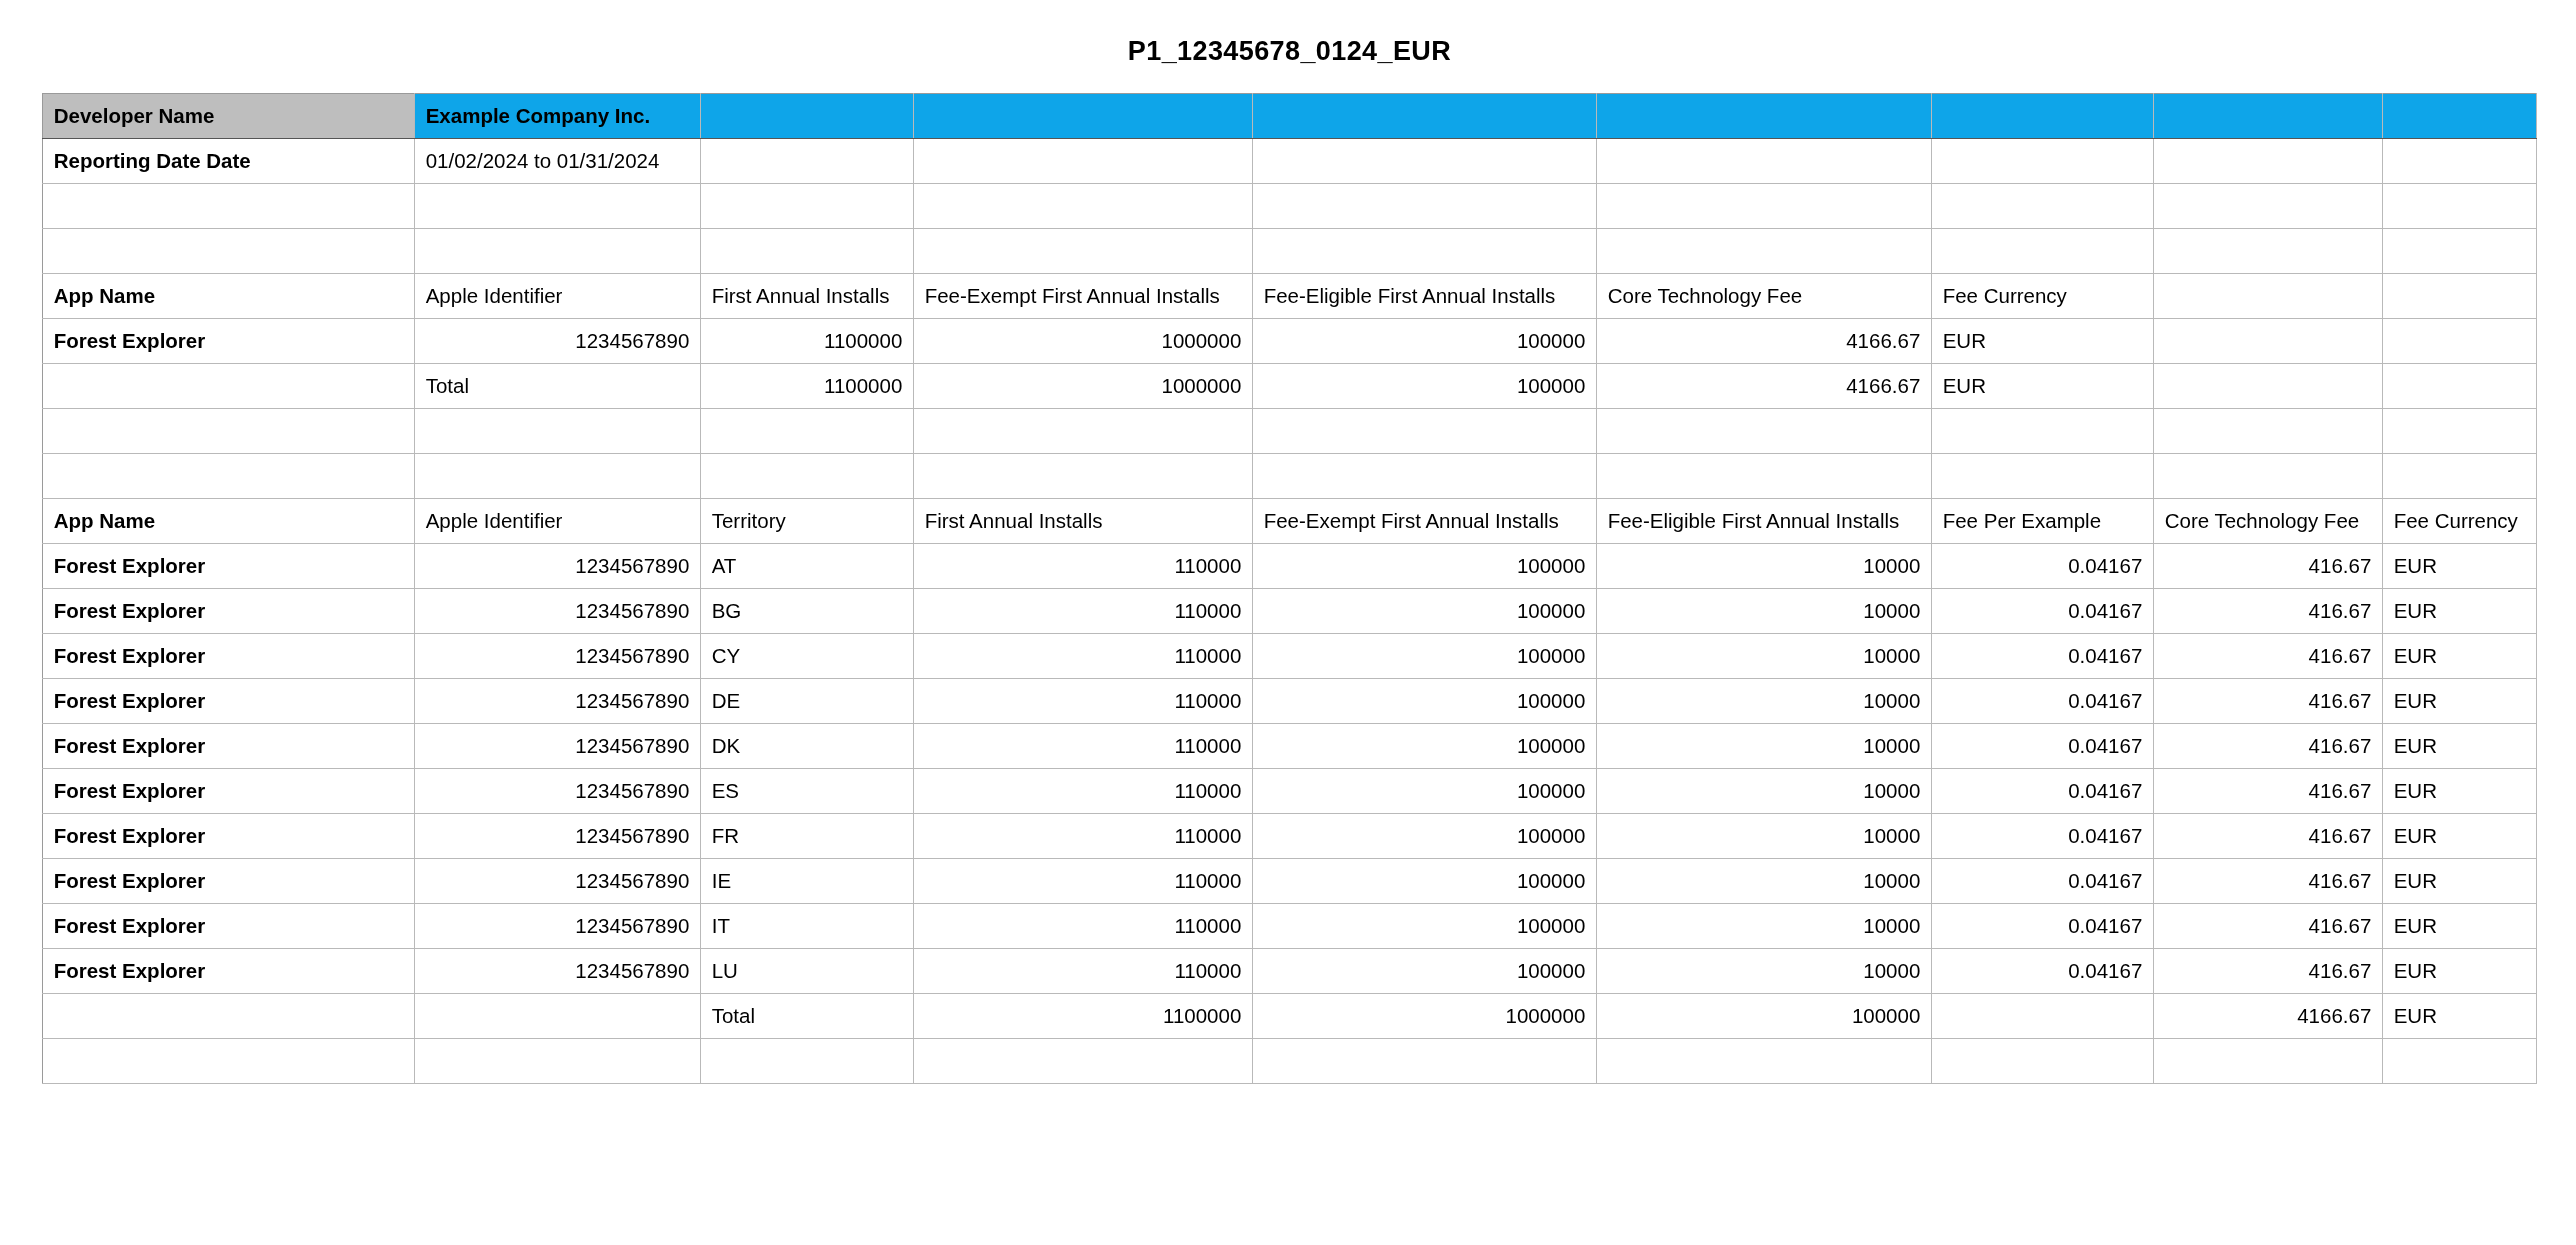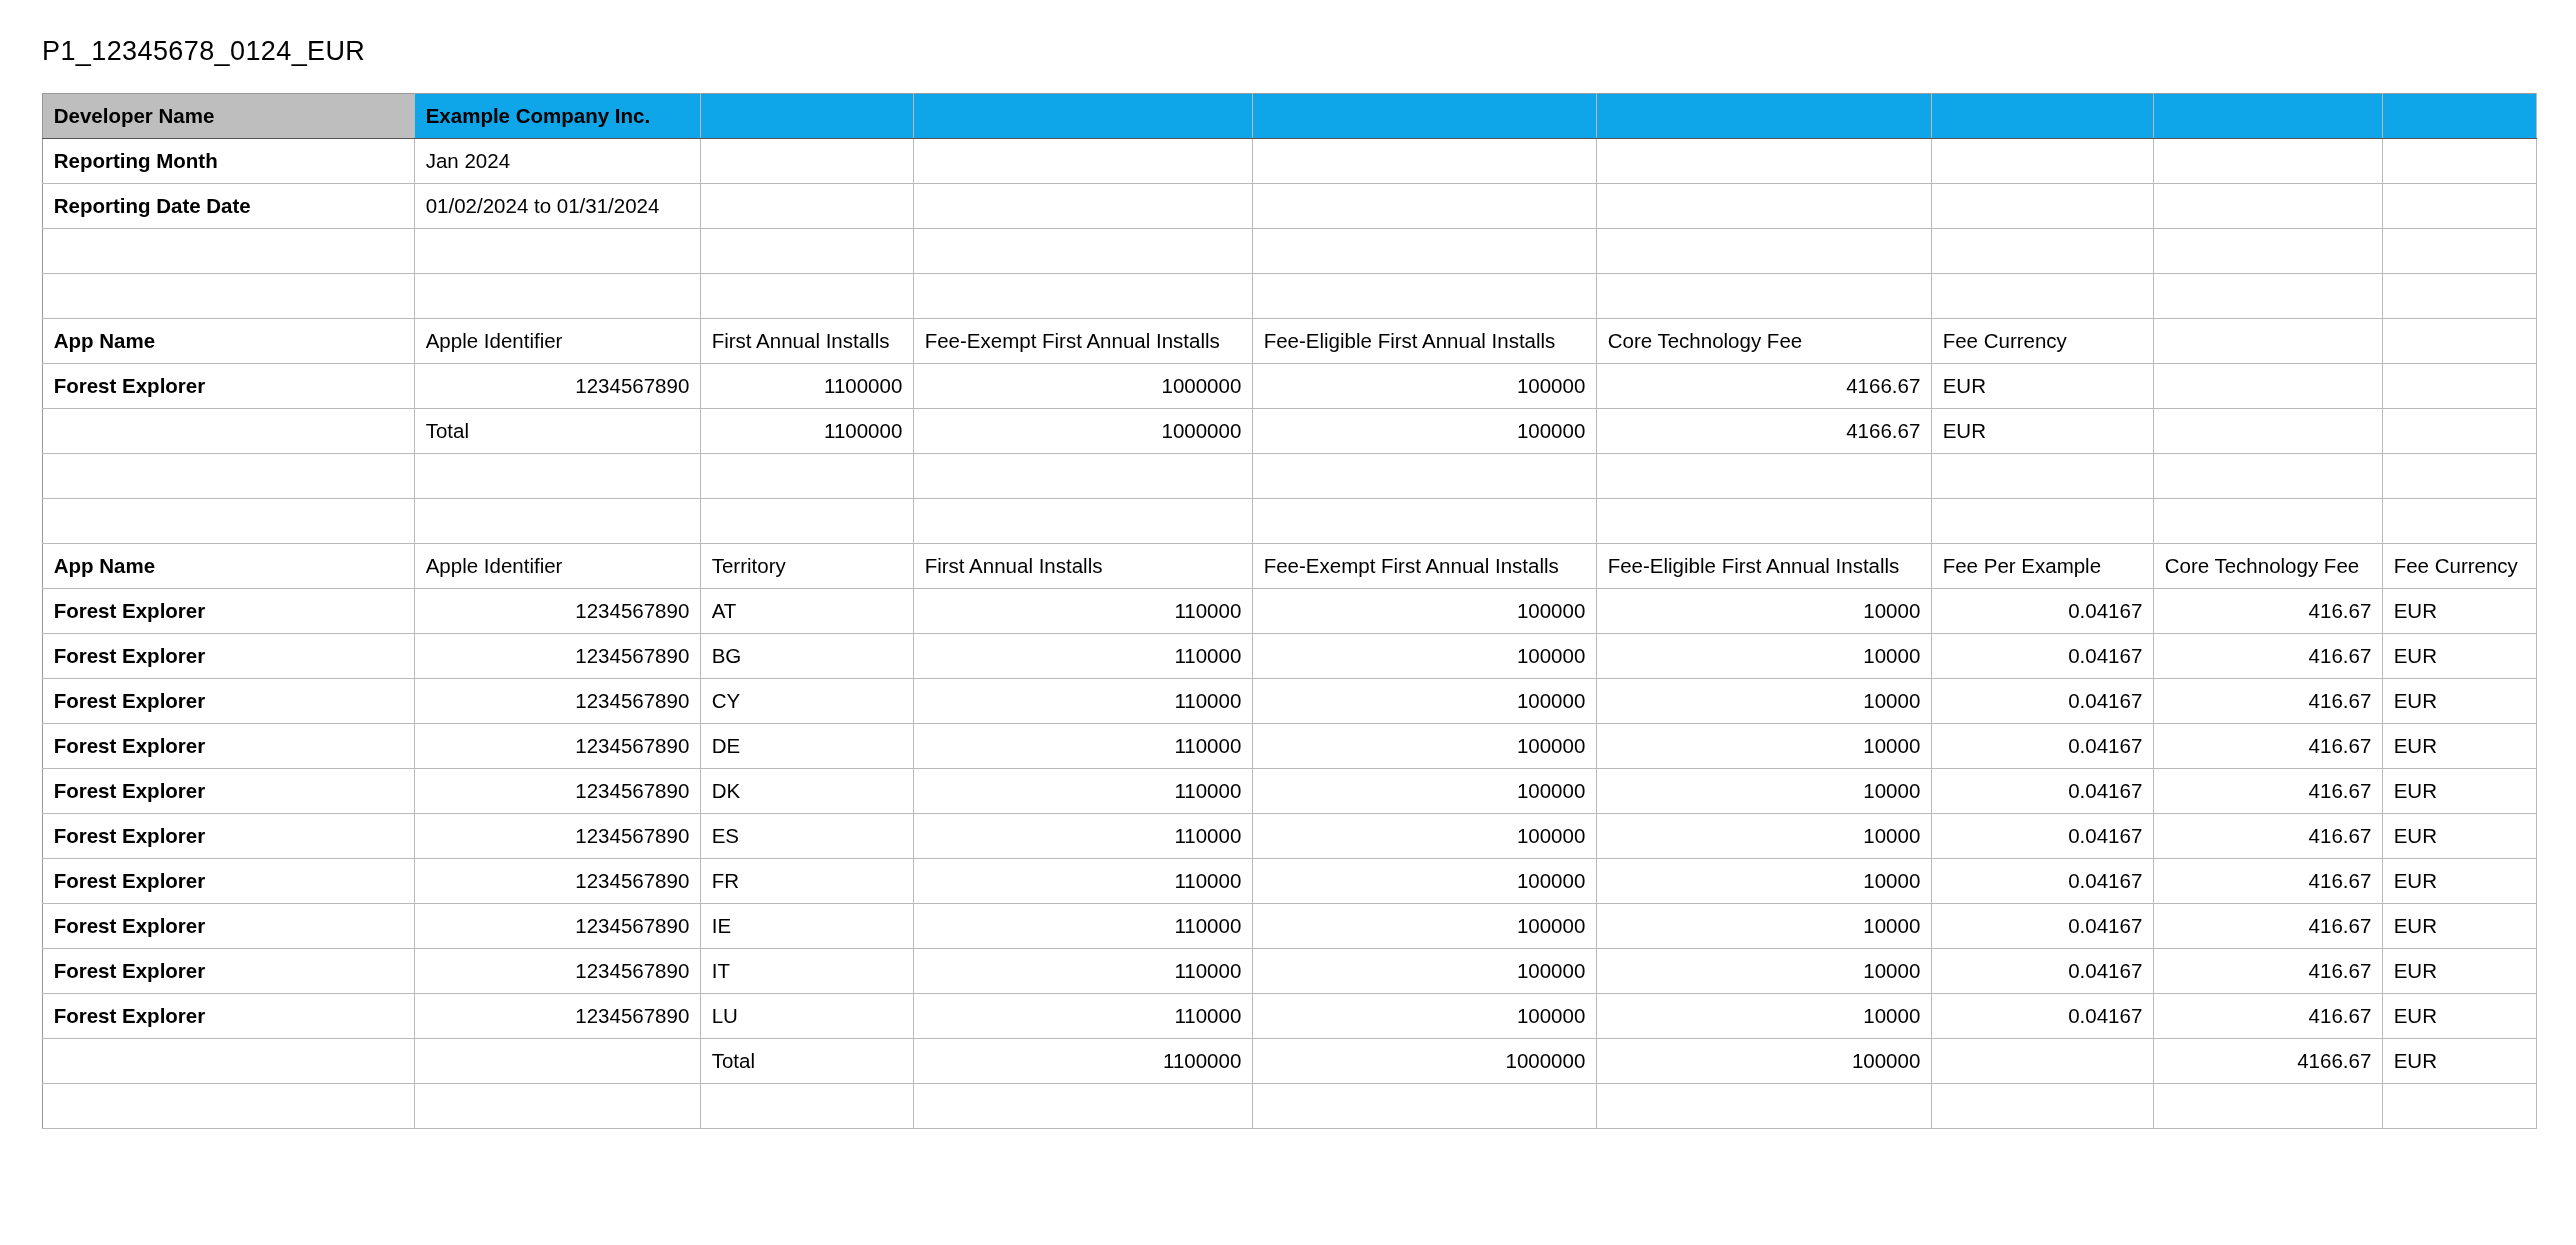--- a/index.html
+++ b/index.html
@@ -3,21 +3,21 @@
 <meta charset="utf-8">
 <style>
   html,body{margin:0;padding:0;}
   body{
     width:2576px;height:1245px;background:#ffffff;position:relative;
     font-family:"Liberation Sans",sans-serif;color:#000;
     overflow:hidden;
   }
   .title{
     position:absolute;left:42px;top:36px;width:2495px;
-    text-align:left;font-size:27px;font-weight:400;letter-spacing:0.4px;
+    text-align:center;font-size:27px;font-weight:700;letter-spacing:0.4px;
   }
   .sheet{position:absolute;left:42px;top:93px;}
   table.grid{
     border-collapse:collapse;table-layout:fixed;width:2495px;
     border:1.8px solid #9a9a9a;
   }
   table.grid td{
     height:44px;padding:0 10.7px;font-size:20.5px;
     border-right:0.9px solid #b9b9b9;border-bottom:0.9px solid #b9b9b9;
     overflow:hidden;white-space:nowrap;vertical-align:middle;background:#ffffff;
@@ -52,31 +52,20 @@
   <td>Example Company Inc.</td>
   <td></td>
           <td></td>
   <td></td>
           <td></td>
   <td></td>
           <td></td>
   <td></td>
 </tr>
 
-<tr>
-  <td class="lab">Reporting Month</td>
-  <td>Jan 2024</td>
-  <td></td>
-          <td></td>
-  <td></td>
-          <td></td>
-  <td></td>
-          <td></td>
-  <td></td>
-</tr>
 
 <tr>
   <td class="lab">Reporting Date Date</td>
   <td>01/02/2024 to 01/31/2024</td>
   <td></td>
           <td></td>
   <td></td>
           <td></td>
   <td></td>
           <td></td>

